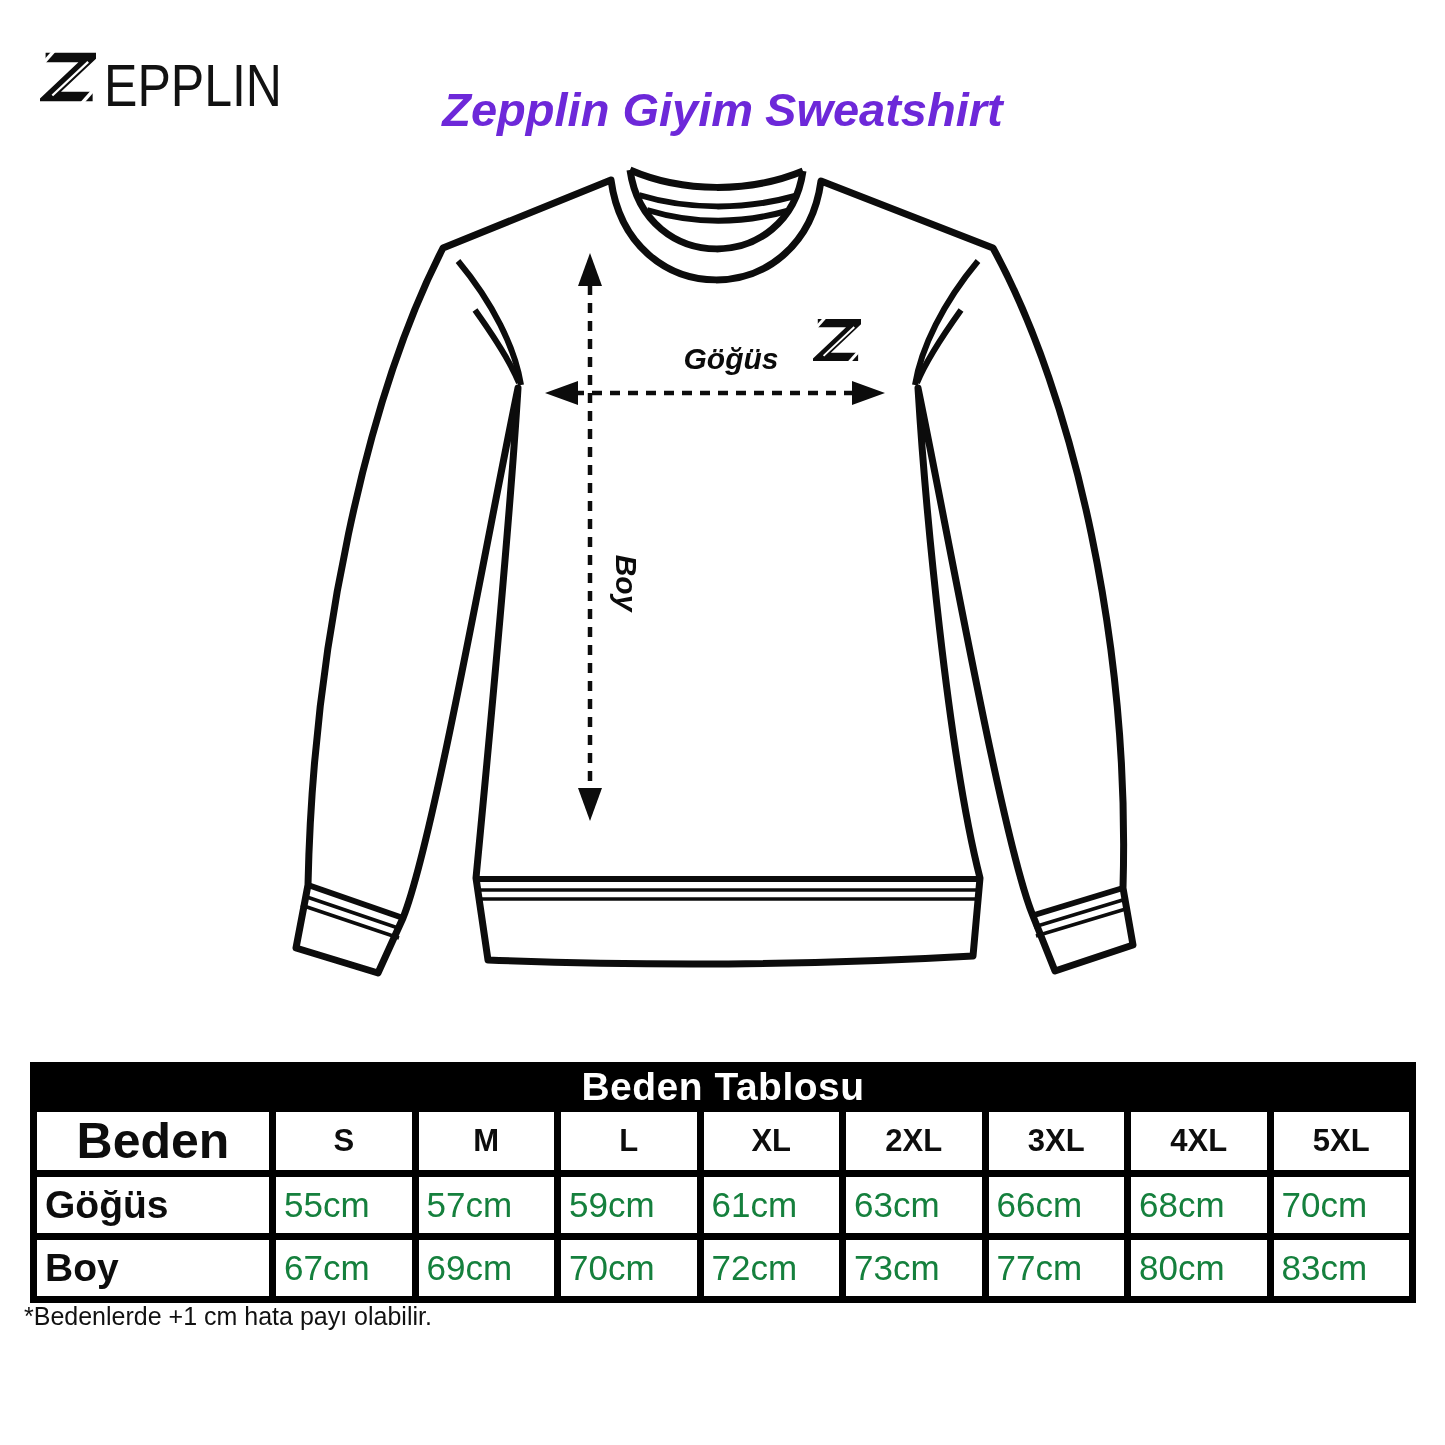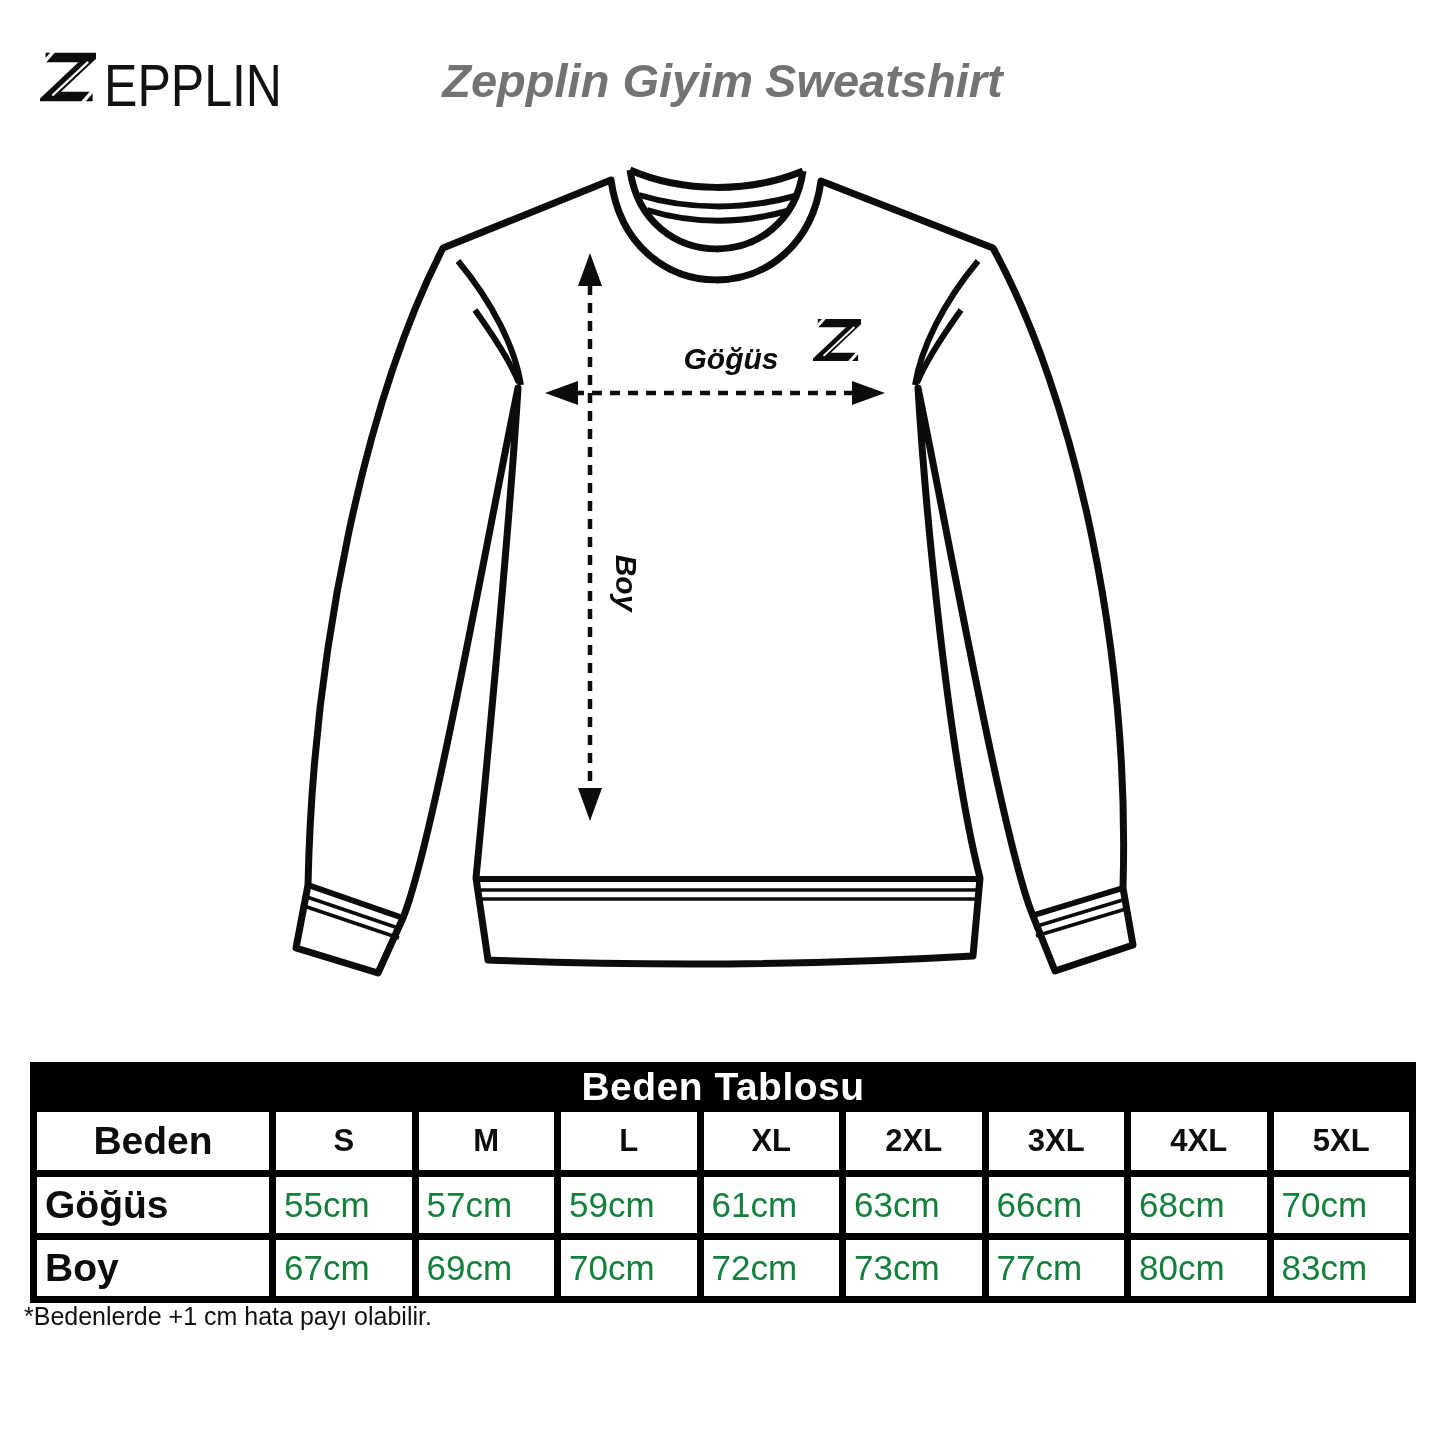--- a/index.html
+++ b/index.html
@@ -3,22 +3,22 @@
 <meta charset="utf-8">
 <style>
   html,body{margin:0;padding:0;background:#ffffff;}
   #page{
     position:relative;width:1445px;height:1445px;background:#ffffff;overflow:hidden;
     font-family:"Liberation Sans", sans-serif;color:#0d0d0d;
   }
   
   #brand-logo{position:absolute;left:40px;top:44px;width:260px;height:68px;}
   #page-title{
-    position:absolute;left:0;top:55px;width:100%;text-align:center;
-    font-style:italic;font-size:47px;line-height:1.1;color:#737373;white-space:nowrap;
+    position:absolute;left:0;top:84px;width:100%;text-align:center;
+    font-style:italic;font-size:47px;line-height:1.1;color:#6d28d9;white-space:nowrap;
   }
   #page-title .t-reg{font-weight:600;margin-right:12px;}
   #page-title .t-bold{font-weight:800;}
   
   #garment{position:absolute;left:283px;top:153px;width:882px;height:882px;}
   .ink{stroke:#0c0c0c;fill:none;}
   .dim-label{font-style:italic;font-weight:600;font-size:30px;fill:#0b0b0b;}
   
   #size-table{
     position:absolute;left:30px;top:1062px;width:1386px;background:#000;
@@ -27,21 +27,21 @@
   #size-table .title-bar{
     height:50px;display:flex;align-items:center;justify-content:center;
     color:#ffffff;font-weight:700;font-size:39px;letter-spacing:.5px;
   }
   #size-table .grid{
     display:grid;grid-template-columns:232px repeat(8,1fr);
     grid-auto-rows:minmax(56px,auto);gap:7px;padding:0 7px 7px 7px;background:#000;
   }
   .tcell{background:#fff;display:flex;align-items:center;box-sizing:border-box;}
   .tcell.center{justify-content:center;}
-  .th{font-weight:700;font-size:39px;}
+  .th{font-weight:700;font-size:50px;}
   .sz{font-weight:700;font-size:31px;}
   .rl{font-weight:700;font-size:39px;padding-left:8px;}
   .val{font-weight:400;font-size:35px;padding-left:8px;color:#15803d;}
   
   #size-table .grid .hdr{min-height:58px;}
   
   #footnote{position:absolute;left:24px;top:1302px;font-size:25px;color:#111;}
 </style>
 </head>
 <body>

